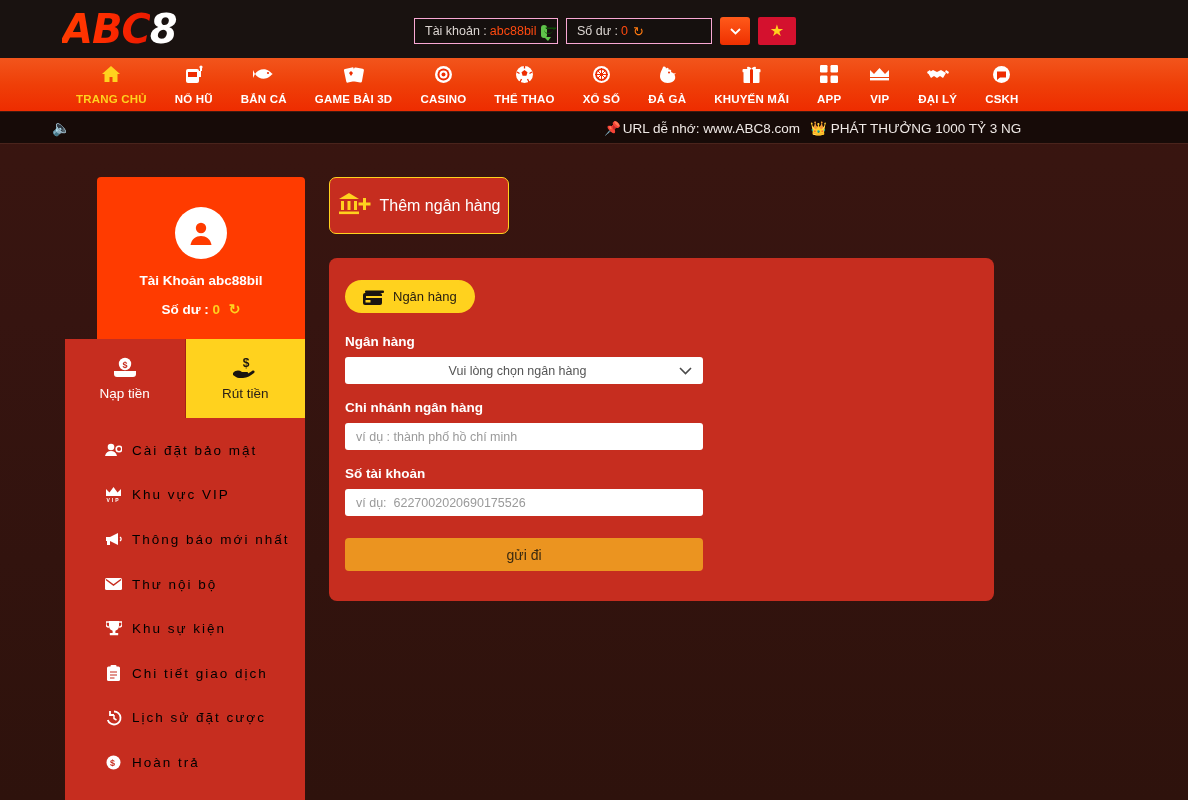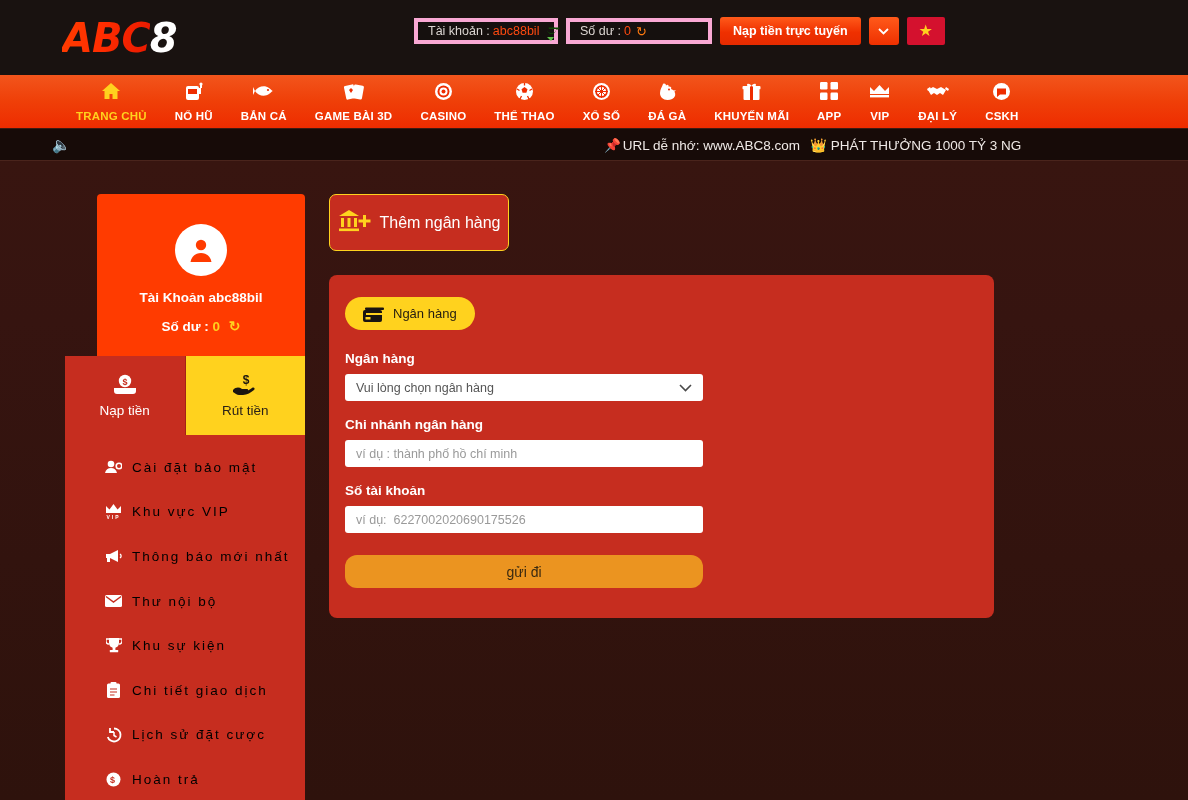--- a/index.html
+++ b/index.html
@@ -10,21 +10,21 @@
     overflow: hidden;
   }
   .page {
     position: relative;
     width: 1188px; height: 800px;
     background: linear-gradient(180deg,#3a1610 0%,#361410 40%,#2e120c 100%);
   }
 
   
   .topbar {
-    height: 75px;
+    height: 58px;
     background: #191210;
     display: flex;
     align-items: center;
     position: relative;
   }
   .logo {
     margin-left: 62px;
     font-size: 40px;
     font-weight: 900;
     font-style: italic;
@@ -42,21 +42,21 @@
 
   .acct-group {
     position: absolute;
     left: 414px; top: 17px;
     display: flex;
     align-items: center;
     gap: 8px;
   }
   .field-box {
     height: 26px;
-    border: 4px solid #f9a8d4;
+    border: 1px solid #f9a8d4;
     background: #15100e;
     display: flex;
     align-items: center;
     padding: 0 10px;
     color: #dcd6d2;
     font-size: 12.5px;
     white-space: nowrap;
   }
   .field-box.acct { width: 144px; }
   .field-box.bal  { width: 146px; }
@@ -292,27 +292,27 @@
     padding: 0 11px;
     font-size: 12.5px;
     color: #555;
     font-family: "Liberation Sans", sans-serif;
     display: flex;
     align-items: center;
     margin-bottom: 16px;
     position: relative;
   }
   .finput::placeholder { color: #9a9a9a; }
-  .fselect .ph { color: #555; flex: 1; }
+  .fselect .ph { color: #555; flex: 1; text-align: center; }
   .fselect .chev { color: #4a4a4a; font-size: 11px; }
   .submit {
     width: 358px; height: 33px;
     background: #eb9420;
     border: none;
-    border-radius: 12px;
+    border-radius: 4px;
     color: #3a2a10;
     font-size: 14px;
     cursor: pointer;
     margin-top: 6px;
     font-family: "Liberation Sans", sans-serif;
   }
 </style>
 </head>
 <body>
 
@@ -327,21 +327,20 @@
       <div class="field-box acct">
         <span>Tài khoản :</span>
         <span class="val">abc88bil</span>
         <span class="chat-emoji"></span>
       </div>
       <div class="field-box bal">
         <span>Số dư :</span>
         <span class="val">0</span>
         <span class="refresh">↻</span>
       </div>
-      <button class="btn-top">Nạp tiền trực tuyến</button>
       <div class="btn-caret">
         <svg width="11" height="7" viewBox="0 0 11 7">
             <path d="M1 1l4.5 4.5L10 1" stroke="#fff" stroke-width="1.8" fill="none"></path>
           </svg>
       </div>
       <div class="flag-btn">
         <span class="star">★</span>
       </div>
     </div>
   </div>

